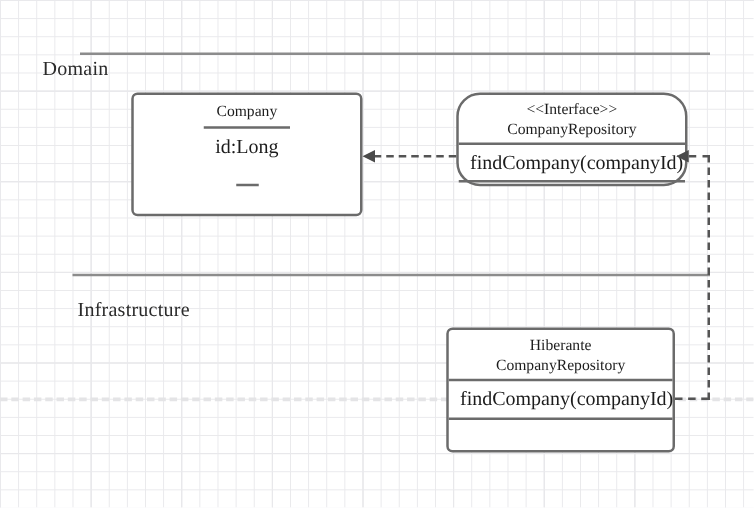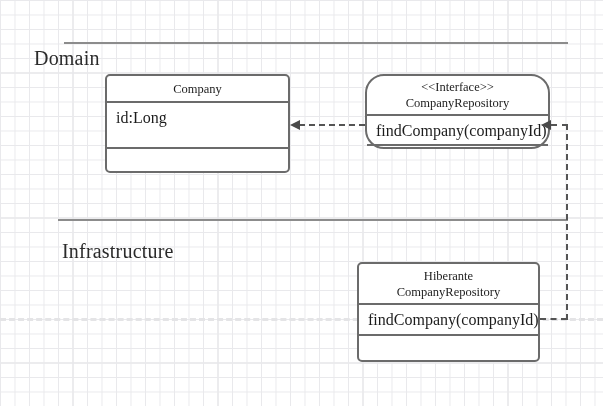--- a/index.html
+++ b/index.html
@@ -40,21 +40,21 @@
   .layer-rule {
     position: absolute;
     height: 0;
     border-top: 2px solid #8c8c8c;
   }
 
   
   .layer-label {
     position: absolute;
     font-family: "Liberation Serif", "DejaVu Serif", serif;
-    font-size: 20px;
+    font-size: 16px;
     color: #2b2b2b;
     white-space: nowrap;
     letter-spacing: 0.2px;
   }
 
   
   .uml-box {
     position: absolute;
     box-sizing: border-box;
     background: #ffffff;
@@ -118,21 +118,21 @@
 <div id="canvas">
 
   <div class="guide-h" style="top:318px;"></div>
 
   <div class="layer-rule" style="left:64px; top:42px; width:504px;"></div>
   <div class="layer-label" style="left:34px; top:47px;">Domain</div>
 
   <div class="layer-rule" style="left:58px; top:219px; width:510px;"></div>
   <div class="layer-label" style="left:18px; top:240px;margin-left:44px;">Infrastructure</div>
 
-  <div class="uml-box" style="left:105px; top:74px; width:185px; height:99px;">
+  <div class="uml-box" style="left:105px; top:74px; width:185px; height:99px;align-items:center;">
     <div class="uml-compartment comp-title" style="height:25px;">
       <span>Company</span>
     </div>
     <div class="uml-compartment comp-body" style="height:46px;">
       <div class="attr-line">id:Long</div>
     </div>
     <div class="uml-compartment comp-body comp-empty"></div>
   </div>
 
   <div class="uml-box" style="left:365px; top:74px; width:185px; height:75px;border-radius:19px;">

